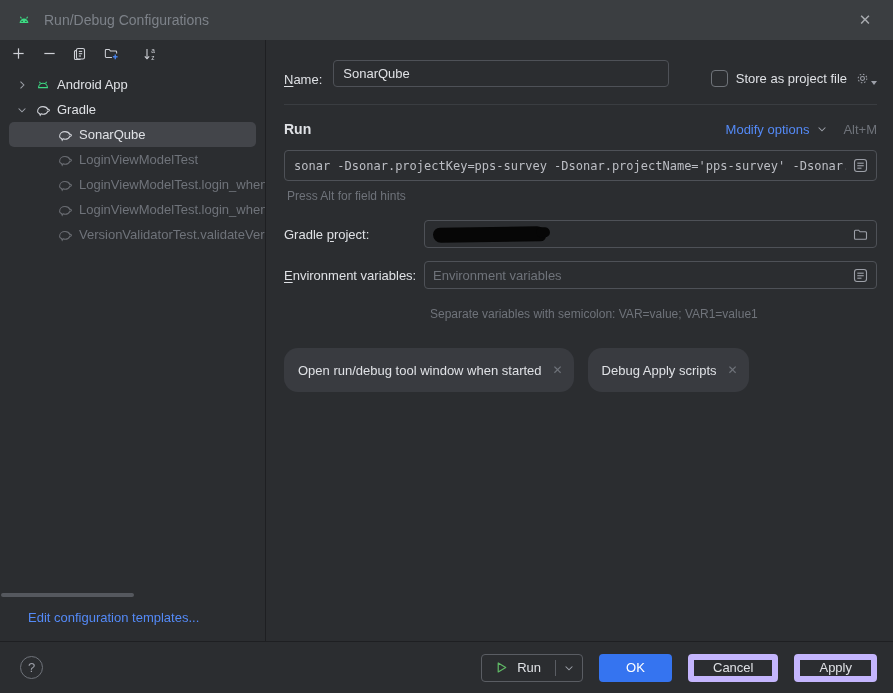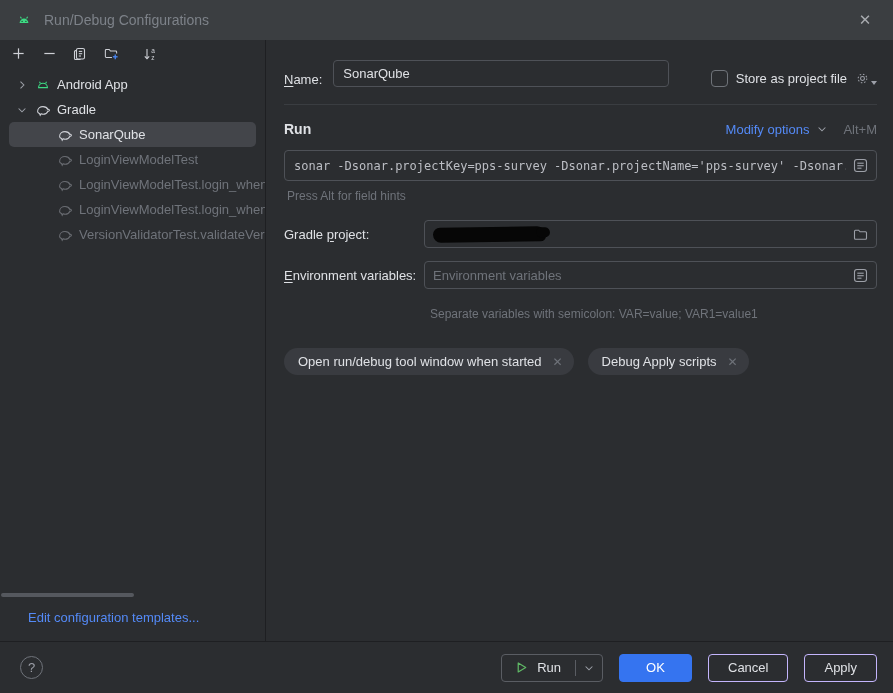--- a/index.html
+++ b/index.html
@@ -56,27 +56,27 @@
   .field-hint { color:#6F737A; font-size:12px; margin:8px 0 17px 3px; }
   .form-row { display:flex; align-items:center; margin-bottom:13px; }
   .form-label { width:140px; flex:0 0 140px; }
   .field { flex:1; border:1px solid #4E5157; border-radius:4px; height:28px; display:flex; align-items:center; padding:0 7px 0 8px; gap:6px; min-width:0; }
   .redacted { width:113px; height:15px; background:#060606; border-radius:8px 10px 6px 9px; transform:rotate(-0.8deg); position:relative; }
   .redacted::after { content:""; position:absolute; right:-4px; top:1px; width:14px; height:10px; background:#060606; border-radius:6px; transform:rotate(4deg); }
   .placeholder-input { flex:1; background:transparent; border:none; outline:none; color:#DFE1E5; font-size:13px; font-family:"Liberation Sans",sans-serif; min-width:0; }
   .placeholder-input::placeholder { color:#6F737A; }
   .env-hint { color:#6F737A; font-size:12px; margin:3px 0 0 146px; }
   .chips-row { margin-top:27px; display:flex; gap:14px; }
-  .chip { background:#393B40; border-radius:14px; height:27px; display:flex; align-items:center; padding:0 11px 0 14px; gap:11px; font-size:13px; white-space:nowrap; }
+  .chip { background:#393B40; border-radius:14px; height:44px; display:flex; align-items:center; padding:0 11px 0 14px; gap:11px; font-size:13px; white-space:nowrap; }
   .chip-close { color:#6F737A; font-size:12px; }
   
   .footer { height:52px; flex:0 0 52px; border-top:1px solid #1E1F22; display:flex; align-items:center; padding:0 16px; }
   .help-btn { width:23px; height:23px; border:1px solid #6F737A; border-radius:50%; color:#9DA0A8; display:flex; align-items:center; justify-content:center; font-size:13px; margin-left:4px; }
   .footer .spacer { flex:1; }
-  .btn { height:28px; border:1px solid #c4b5fd; border-radius:4px; background:transparent; color:#DFE1E5; font-size:13px; font-family:"Liberation Sans",sans-serif; padding:0 19px; margin-left:16px; display:flex; align-items:center; justify-content:center; cursor:default; }
+  .btn { height:28px; border:6px solid #c4b5fd; border-radius:4px; background:transparent; color:#DFE1E5; font-size:13px; font-family:"Liberation Sans",sans-serif; padding:0 19px; margin-left:16px; display:flex; align-items:center; justify-content:center; cursor:default; }
   .btn-primary { background:#3574F0; border-color:#3574F0; color:#FFFFFF; min-width:73px; }
   .split-btn { display:flex; align-items:stretch; border:1px solid #5A5D63; border-radius:4px; height:28px; margin-left:16px; }
   .split-main { display:flex; align-items:center; gap:8px; padding:0 14px 0 12px; }
   .split-div { width:1px; background:#5A5D63; margin:5px 0; }
   .split-arrow { width:26px; display:flex; align-items:center; justify-content:center; color:#9DA0A8; }
   .play-icon { width:15px; height:15px; color:#5FB865; display:flex; }
   svg { display:block; }
 </style>
 </head>
 <body>

